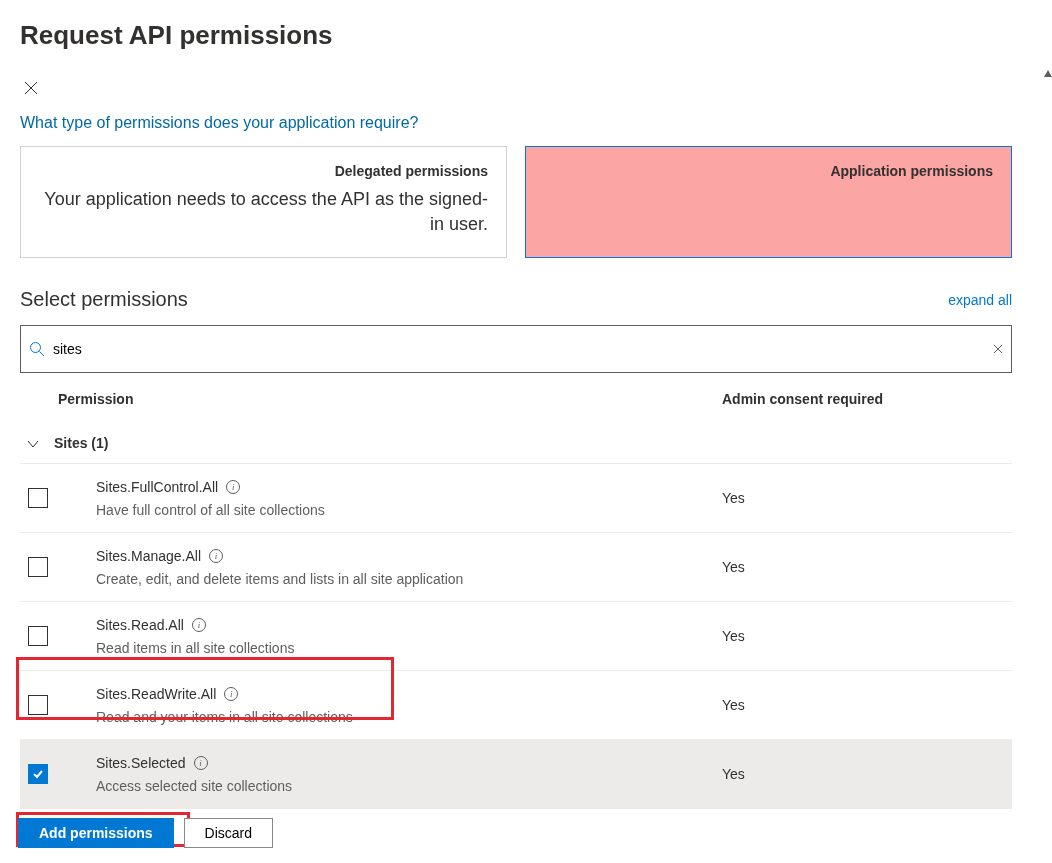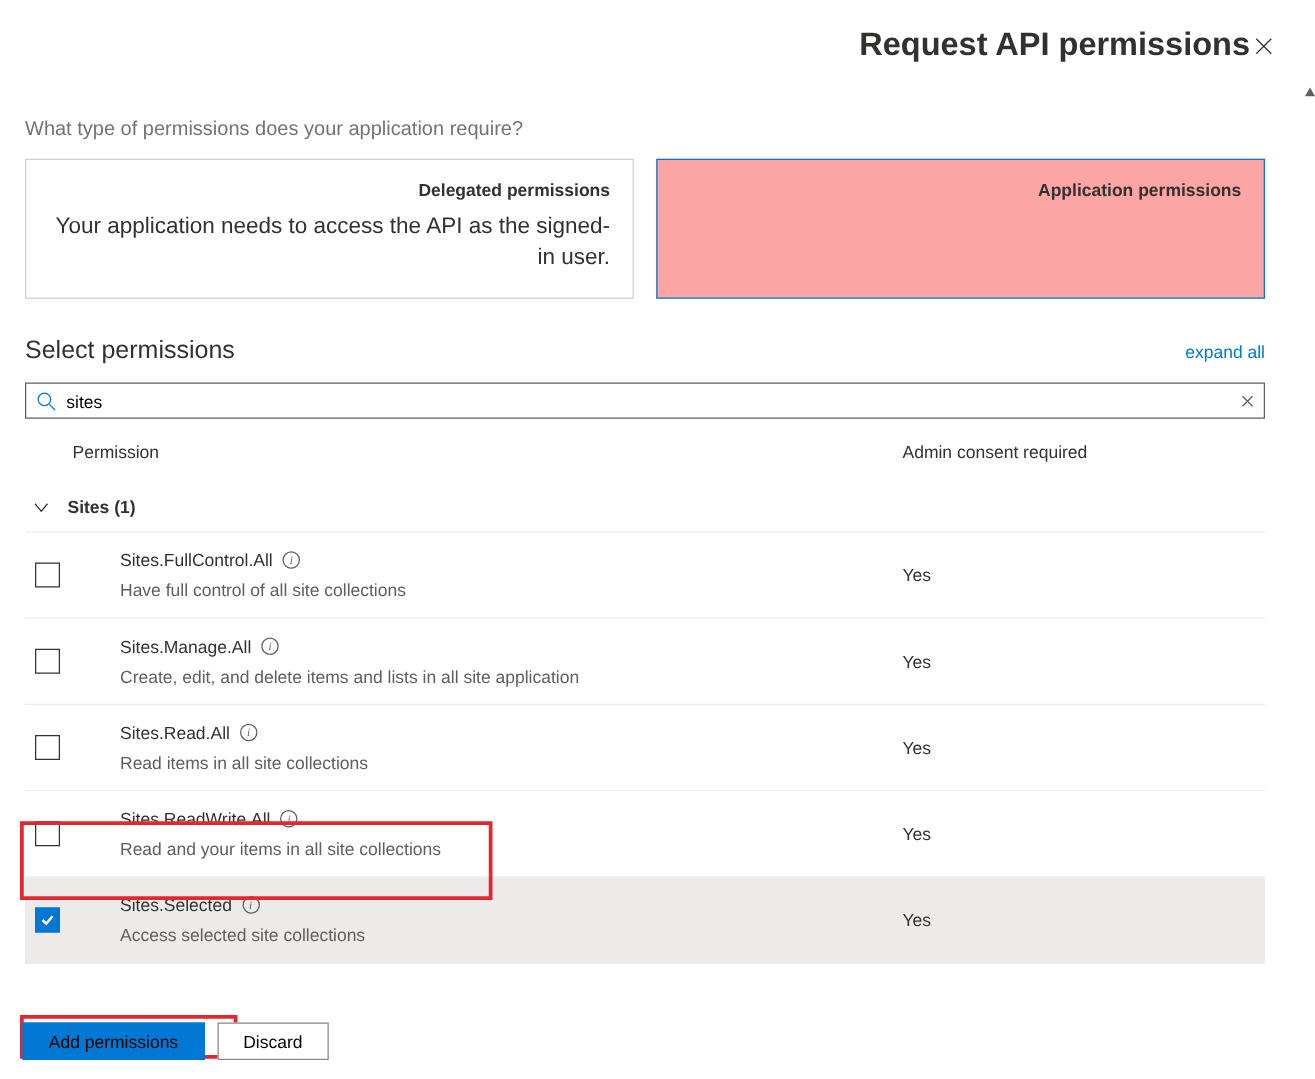--- a/index.html
+++ b/index.html
@@ -1,54 +1,54 @@
 <!DOCTYPE html>
 <html><head>
 <meta charset="utf-8">
 <style>
   * { box-sizing: border-box; font-family: "Segoe UI", -apple-system, sans-serif; }
   body { margin: 0; padding: 0; background: #fff; color: #323130; width: 1052px; height: 863px; position: relative; }
   .panel { padding: 20px 0 0 20px; }
-  .header { display: flex; justify-content: flex-end; align-items: flex-start; padding-right: 30px; }
+  .header { display: flex; justify-content: flex-end; align-items: flex-start; padding-right: 30px; flex-direction: column; }
   .title { font-size: 26px; font-weight: 600; margin: 0 0 20px 0; }
   .close-x { font-size: 18px; font-weight: 300; cursor: pointer; padding: 4px; margin-top: 4px;}
-  .subheading { font-size: 16px; color: #737373; margin: 24px 0 14px 0; }
+  .subheading { font-size: 16px; color: #0369a1; margin: 10px 0 14px 0; }
   .content { padding-right: 40px; }
   .cards { display: flex; gap: 18px; margin-bottom: 30px; text-align: right; }
   .card { flex: 1; border: 1px solid #d2d0ce; padding: 16px 18px 20px 18px; }
   .card.selected { border: 1px solid #0078d4; background: #fca5a5; }
   .card-title { font-weight: 600; font-size: 14px; margin-bottom: 8px; }
   .card-desc { font-size: 18px; color: #323130; line-height: 1.4; }
   .select-row { display: flex; justify-content: space-between; align-items: center; margin-bottom: 14px; }
   .select-label { font-size: 20px; font-weight: 400; }
   .expand-link { color: #0078d4; font-size: 14px; cursor: pointer; }
-  .search-box { position: relative; display: flex; align-items: center; border: 1px solid #605e5c; height: 29px; padding: 0 30px 0 8px; margin-bottom: 8px; }
+  .search-box { position: relative; display: flex; align-items: center; border: 1px solid #605e5c; height: 48px; padding: 0 30px 0 8px; margin-bottom: 8px; }
   .search-icon { width: 16px; height: 16px; margin-right: 6px; }
   .search-input { border: none; outline: none; font-size: 14px; flex: 1; height: 100%; background: transparent; }
   .clear-x { position: absolute; right: 8px; font-size: 14px; color: #605e5c; cursor: pointer; font-weight: 300;}
-  .table-header { display: flex; padding: 10px 0 8px 38px; font-weight: 400; font-size: 14px; }
+  .table-header { display: flex; padding: 10px 0 8px 38px; font-weight: 700; font-size: 14px; }
   .col-perm { flex: 1; }
   .col-consent { width: 290px; }
   .group-row { display: flex; align-items: flex-end; padding: 20px 0 12px 6px; border-bottom: 1px solid #edebe9; cursor: pointer; }
   .chevron { width: 14px; height: 14px; margin-right: 14px; }
   .group-label { font-weight: 600; font-size: 14px; }
   .perm-row { display: flex; align-items: center; padding: 14px 0 14px 8px; border-bottom: 1px solid #edebe9; }
   .perm-row.selected { background: #edebe9; }
   .checkbox { width: 20px; height: 20px; border: 1px solid #323130; margin-right: 48px; cursor: pointer; flex-shrink:0; display:flex; align-items:center; justify-content:center;}
   .checkbox.checked { background: #0078d4; border-color: #0078d4; }
   .checkmark { color: #fff; }
   .perm-text { flex: 1; }
   .perm-name { font-size: 14px; display: inline-flex; align-items: center; gap: 8px; }
   .perm-desc { font-size: 14px; color: #605e5c; margin-top: 6px; }
   .info-icon { width: 14px; height: 14px; border: 1px solid #605e5c; border-radius: 50%; display: inline-flex; align-items:center; justify-content:center; font-size:9px; color:#605e5c; font-style: italic; font-family: Georgia, serif;}
   .consent { width: 290px; font-size: 14px; }
   .highlight-box { border: 3px solid #e3262f; position: absolute; pointer-events: none; }
   .footer { position: absolute; left: 18px; bottom: 15px; display: flex; gap: 10px; }
   .btn { padding: 6px 20px; font-size: 14px; cursor: pointer; border: 1px solid #8a8886; background:#fff; min-width: 80px; }
-  .btn.primary { background: #0078d4; color: #000000; border-color: #0078d4; font-weight: 400; }
+  .btn.primary { background: #0078d4; color: #ffffff; border-color: #0078d4; font-weight: 700; }
   .scrollbar-indicator { position:absolute; right:0; top:70px; width:8px; height:12px; }
   .scrollbar-indicator::before { content:''; position:absolute; left:0; top:0; border-left:4px solid transparent; border-right:4px solid transparent; border-bottom:7px solid #605e5c;}
 </style>
 </head>
 <body>
 
 <div class="panel">
   <div class="header">
     <h1 class="title">Request API permissions</h1>
     <div class="close-x">

